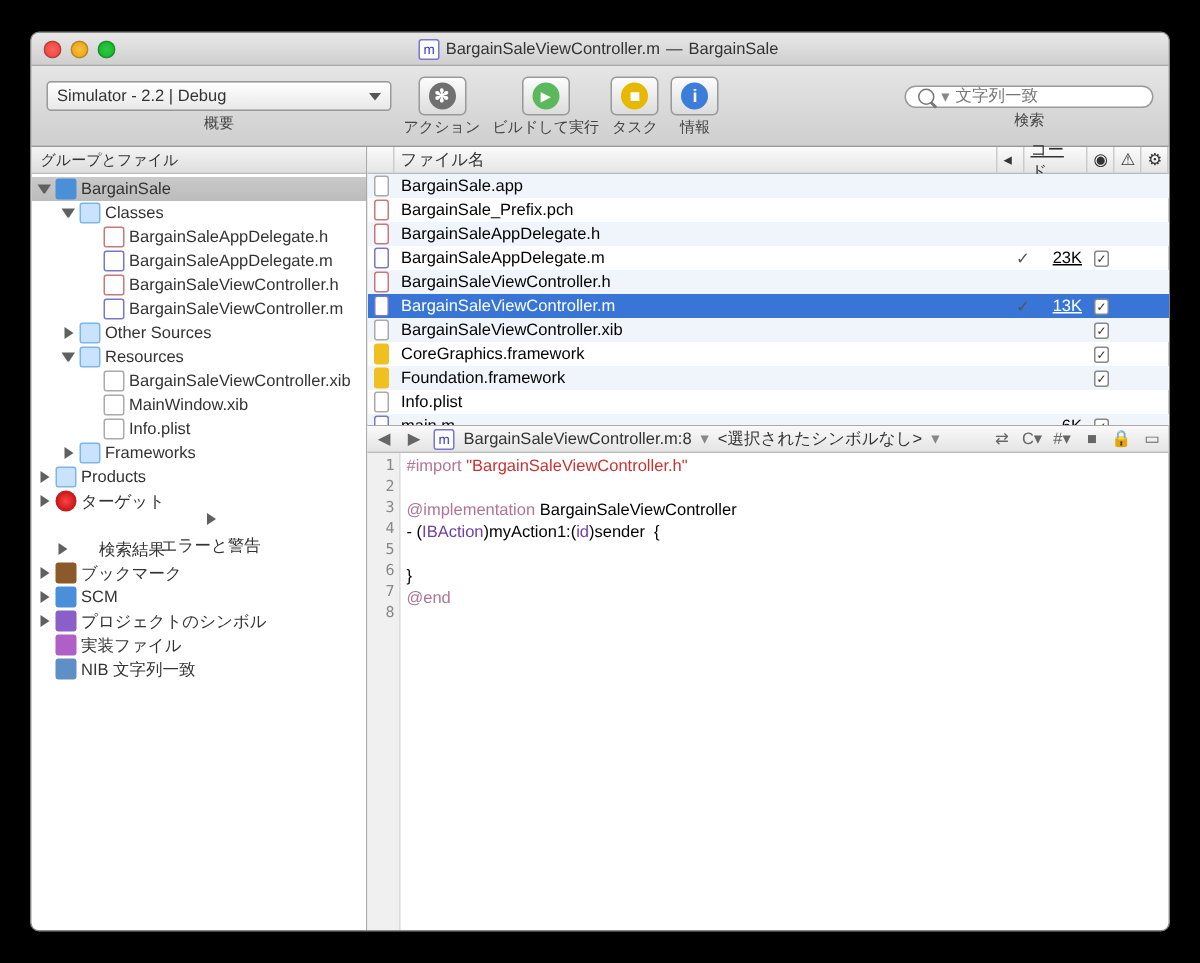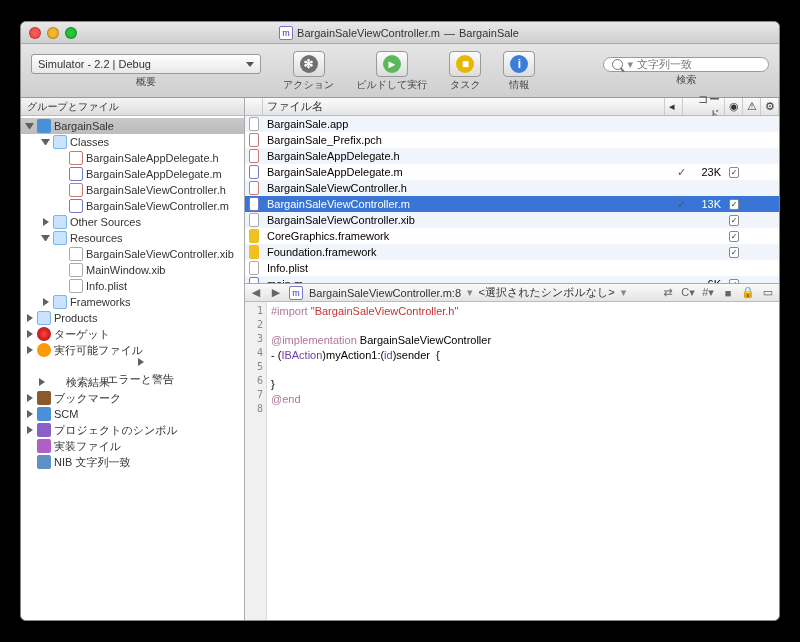--- a/index.html
+++ b/index.html
@@ -3,21 +3,21 @@
 <meta charset="utf-8">
 <style>
 * { margin:0; padding:0; box-sizing:border-box; font-family:"Lucida Grande","Hiragino Kaku Gothic Pro",sans-serif; font-size:11px; }
 body { background:#000; display:flex; align-items:center; justify-content:center; height:642px; }
 .window { width:760px; height:600px; background:#ededed; border-radius:6px; box-shadow:0 10px 40px rgba(0,0,0,.6); display:flex; flex-direction:column; overflow:hidden; border:1px solid #888; }
 .titlebar { height:22px; background:linear-gradient(#e8e8e8,#cfcfcf); display:flex; align-items:center; padding:0 8px; border-bottom:1px solid #aaa; }
 .traffic { display:flex; gap:6px; }
 .tl { width:12px; height:12px; border-radius:50%; border:1px solid rgba(0,0,0,.2); }
 .tl.r{background:radial-gradient(#ff6159,#e0443e);} .tl.y{background:radial-gradient(#ffbd2e,#dea123);} .tl.g{background:radial-gradient(#29ce42,#1aab29);}
 .title { flex:1; text-align:center; font-size:12px; color:#333; display:flex; align-items:center; justify-content:center; gap:4px;}
-.toolbar { height:54px; background:linear-gradient(#e5e5e5,#cfcfcf); border-bottom:1px solid #999; display:flex; align-items:center; padding:2px 10px 0; gap:22px; }
+.toolbar { height:54px; background:linear-gradient(#e5e5e5,#cfcfcf); border-bottom:1px solid #999; display:flex; align-items:center; padding:2px 10px 0; gap:8px; }
 .combo { width:230px; height:20px; background:linear-gradient(#fff,#e8e8e8); border:1px solid #999; border-radius:3px; display:flex; align-items:center; padding:0 6px; font-size:11px; color:#333; position:relative;}
 .combo::after{content:"";position:absolute;right:6px;top:7px;border-left:4px solid transparent;border-right:4px solid transparent;border-top:5px solid #555;}
 .tb-group{display:flex;flex-direction:column;align-items:center;gap:1px;}
 .tb-label{font-size:10px;color:#444;}
 .tb-btn{width:32px;height:26px;background:linear-gradient(#fcfcfc,#dcdcdc);border:1px solid #999;border-radius:4px;display:flex;align-items:center;justify-content:center;}
 .circle-icon{width:18px;height:18px;border-radius:50%;display:flex;align-items:center;justify-content:center;color:#fff;font-weight:bold;font-size:12px;}
 .ci-gear{background:#707070;} .ci-green{background:#5cb85c;} .ci-yellow{background:#e6b800;} .ci-blue{background:#3b7dd8;}
 .search{flex:1;max-width:200px;height:20px;border:1px solid #999;border-radius:10px;background:#fff;display:flex;align-items:center;padding:0 8px;gap:4px;margin-left:auto;}
 .search input{border:none;outline:none;flex:1;font-size:11px;}
 .body{flex:1;display:flex;min-height:0;}
@@ -44,21 +44,21 @@
 .ic-sym{background:#8a5fc7;}
 .ic-impl{background:#b05fc7;}
 .ic-nib{background:#5f8fc7;}
 .ic-fw{background:#f0c020;}
 .ic-plist{background:#fff;border:1px solid #aaa;}
 .ic-app{background:#fff;border:1px solid #aaa;}
 .main{flex:1;display:flex;flex-direction:column;min-width:0;}
 .file-table{height:186px;border-bottom:1px solid #aaa;display:flex;flex-direction:column;background:#fff;}
 .ft-header{height:18px;background:linear-gradient(#fbfbfb,#e5e5e5);border-bottom:1px solid #bbb;display:flex;font-size:10px;color:#333;}
 .col{display:flex;align-items:center;padding:0 4px;border-right:1px solid #ccc;}
-.col-name{flex:1;} .col-chk{width:18px;} .col-code{width:42px;text-align:right;justify-content:flex-end;} .col-bld{width:18px;} .col-w{width:18px;} .col-s{width:18px;}
+.col-name{flex:1;} .col-chk{width:18px;} .col-code{width:42px;text-align:left;justify-content:flex-end;text-decoration:underline;} .col-bld{width:18px;} .col-w{width:18px;} .col-s{width:18px;}
 .ft-body{flex:1;overflow:auto;}
 .ft-row{height:16px;display:flex;align-items:center;font-size:11px;}
 .ft-row.even{background:#f0f5fb;}
 .ft-row.sel{background:#3875d7;color:#fff;}
 .ft-row .col{border:none;}
 .ck{width:10px;color:#555;}
 .chkbox{width:11px;height:11px;border:1px solid #888;border-radius:2px;background:#fff;display:inline-flex;align-items:center;justify-content:center;font-size:8px;color:#333;}
 .chkbox.on::after{content:"✓";}
 .editor{flex:1;display:flex;flex-direction:column;background:#fff;min-height:0;}
 .ed-bar{height:18px;background:linear-gradient(#fafafa,#e4e4e4);border-bottom:1px solid #bbb;display:flex;align-items:center;padding:0 4px;gap:6px;font-size:10px;color:#333;}
@@ -201,25 +201,20 @@
           <div class="tree-item" style="padding-left: 4px;">
             <span class="disc c"></span>
             <span class="ic ic-folder"></span>
             <span class="lbl">Products</span>
           </div>
           <div class="tree-item" style="padding-left: 4px;">
             <span class="disc c"></span>
             <span class="ic ic-target"></span>
             <span class="lbl">ターゲット</span>
           </div>
-          <div class="tree-item" style="padding-left: 4px;">
-            <span class="disc c"></span>
-            <span class="ic ic-exec"></span>
-            <span class="lbl">実行可能ファイル</span>
-          </div>
           <div class="tree-item" style="padding-left: 20px; flex-direction: column;">
             <span class="disc c"></span>
             <span class="ic ic-warn"></span>
             <span class="lbl">エラーと警告</span>
           </div>
           <div class="tree-item" style="padding-left: 16px;">
             <span class="disc c"></span>
             <span class="ic ic-search"></span>
             <span class="lbl">検索結果</span>
           </div>

